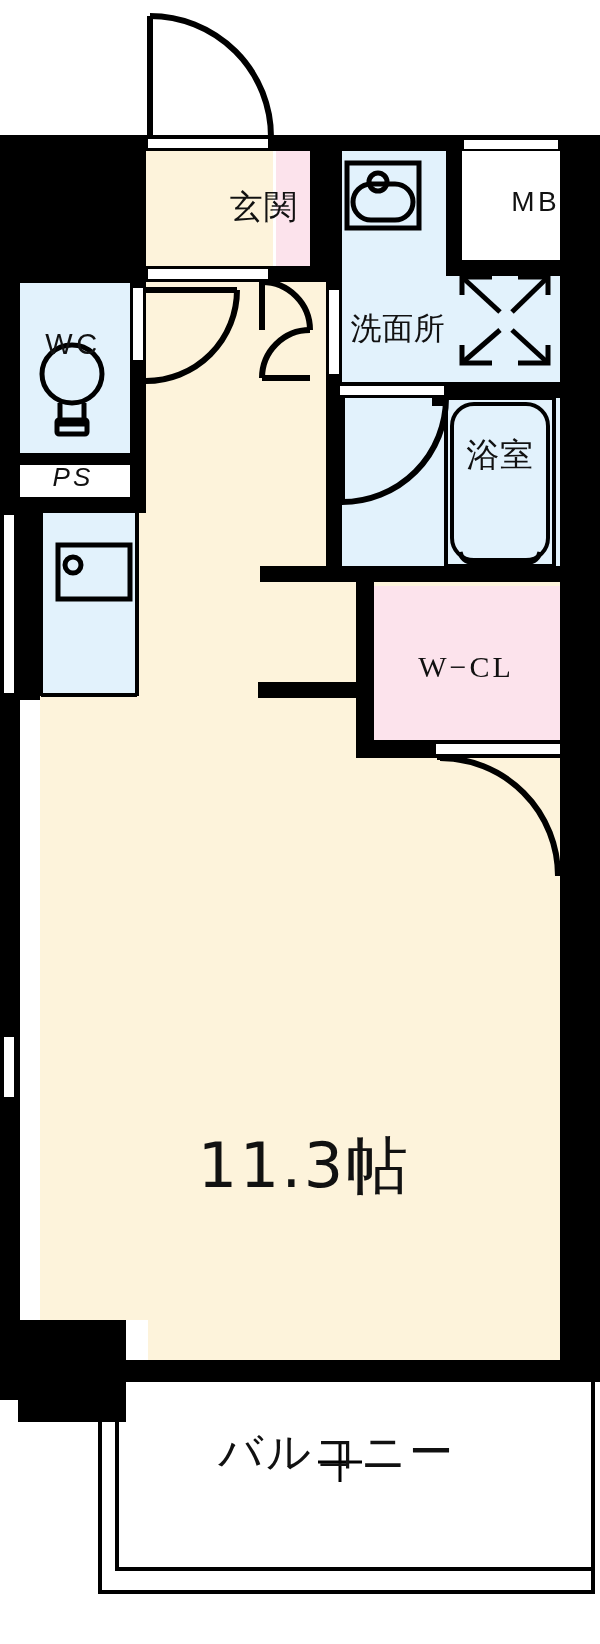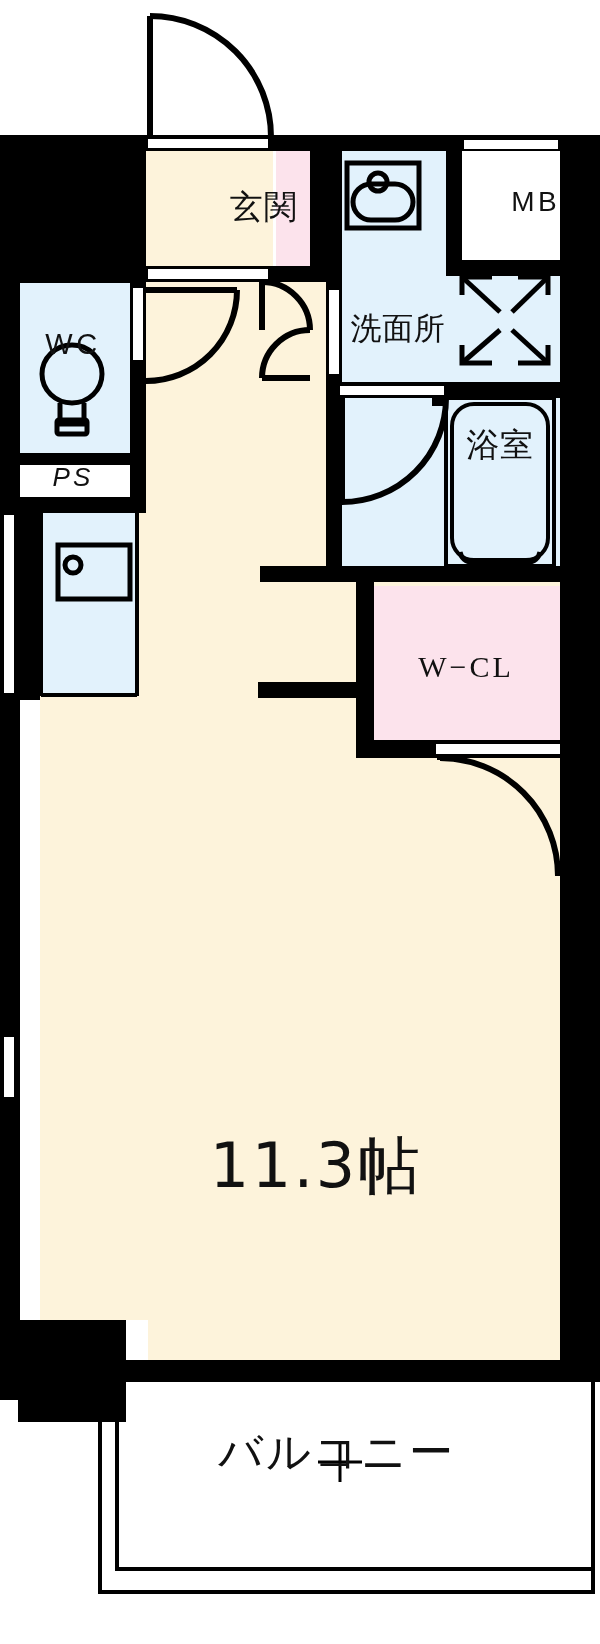--- a/index.html
+++ b/index.html
@@ -220,22 +220,22 @@
   <div class="lbl lbl-jp lbl-genkan" style="left:156px;top:190px;width:128px;padding-left:44px;">玄関</div>
 
   <div class="lbl lbl-wc" style="left:16px;top:298px;width:114px;margin-top:32px;">WC</div>
 
   <div class="lbl lbl-ps" style="left:16px;top:464px;width:114px;font-style:italic;">PS</div>
 
   <div class="lbl lbl-mb" style="left:462px;top:188px;width:98px;">MB</div>
 
   <div class="lbl lbl-jp lbl-senmen" style="left:340px;top:313px;width:116px;">洗面所</div>
 
-  <div class="lbl lbl-jp lbl-yoku" style="left:452px;top:427px;width:96px;white-space:normal;">浴室</div>
+  <div class="lbl lbl-jp lbl-yoku" style="left:452px;top:437px;width:96px;white-space:normal;">浴室</div>
 
   <div class="lbl lbl-wcl" style="left:372px;top:652px;width:188px;font-family:Liberation Serif, serif;">W−CL</div>
 
 
-  <div class="lbl lbl-jp lbl-jo" style="left:136px;top:1135px;width:360px;">11.3帖</div>
+  <div class="lbl lbl-jp lbl-jo" style="left:124px;top:1135px;width:360px;">11.3帖</div>
 
   <div class="lbl lbl-jp lbl-balcony" style="left:117px;top:1430px;width:440px;">バルコニー</div>
 
 </div>
 
 </body></html>

